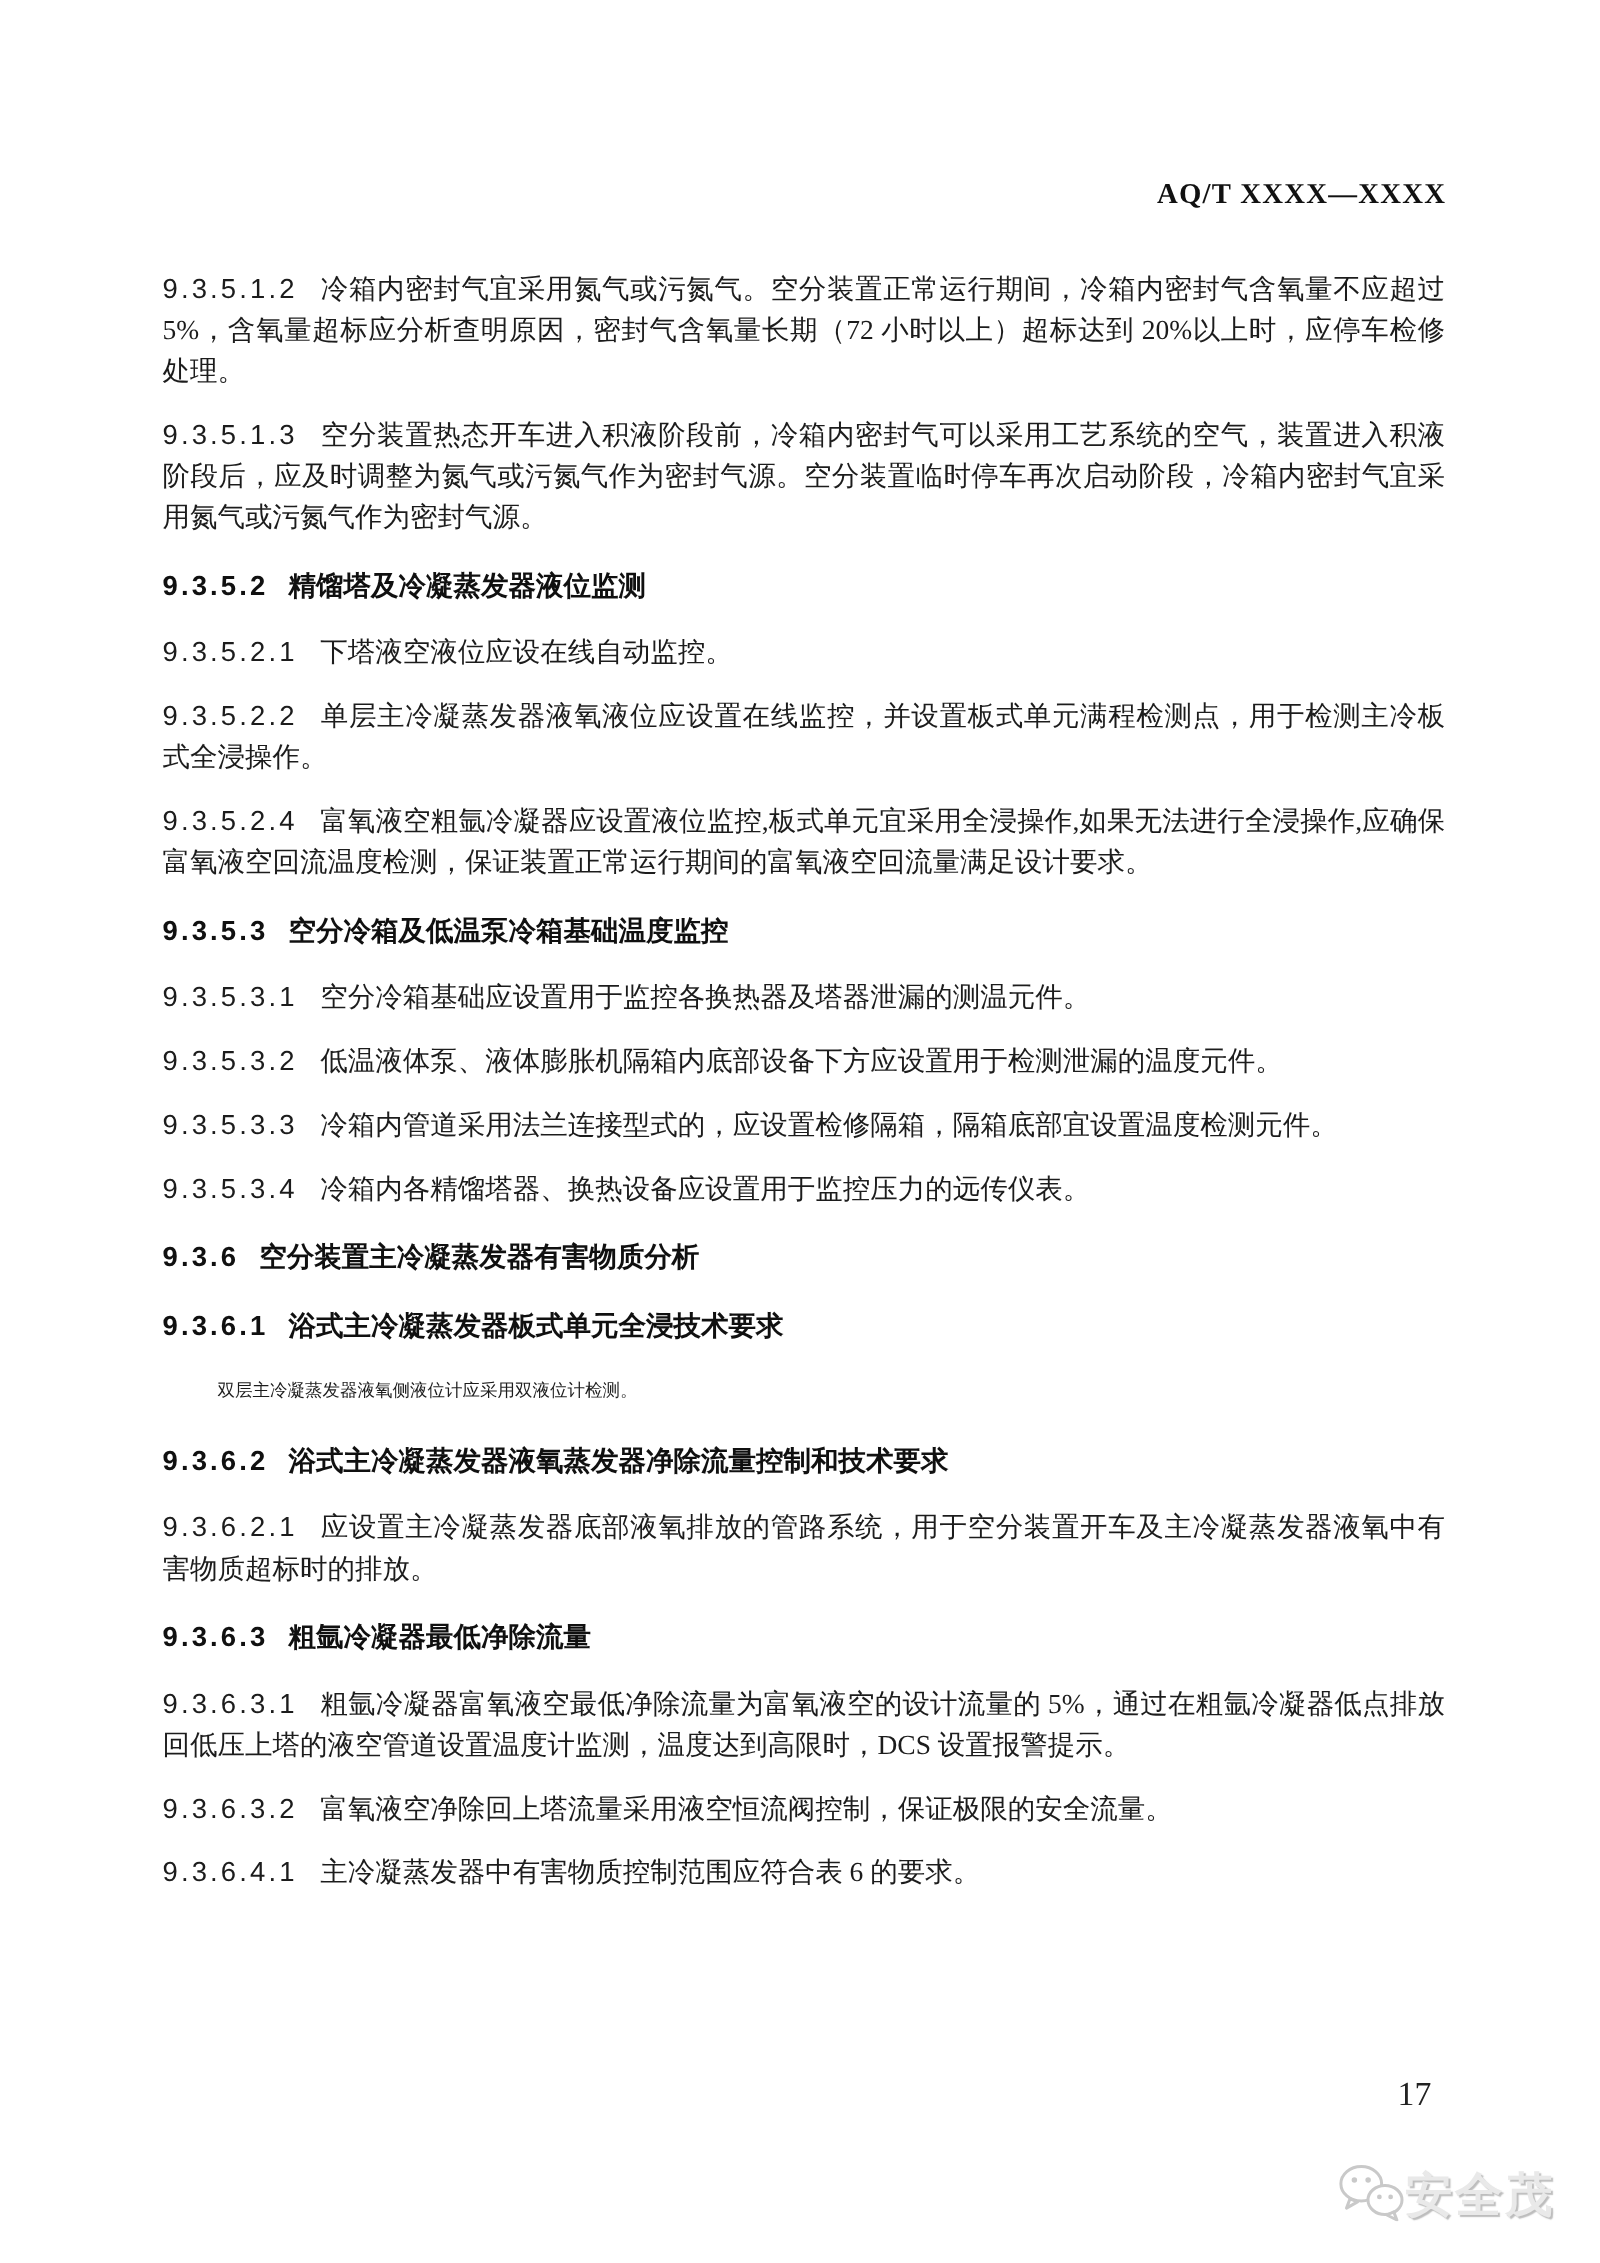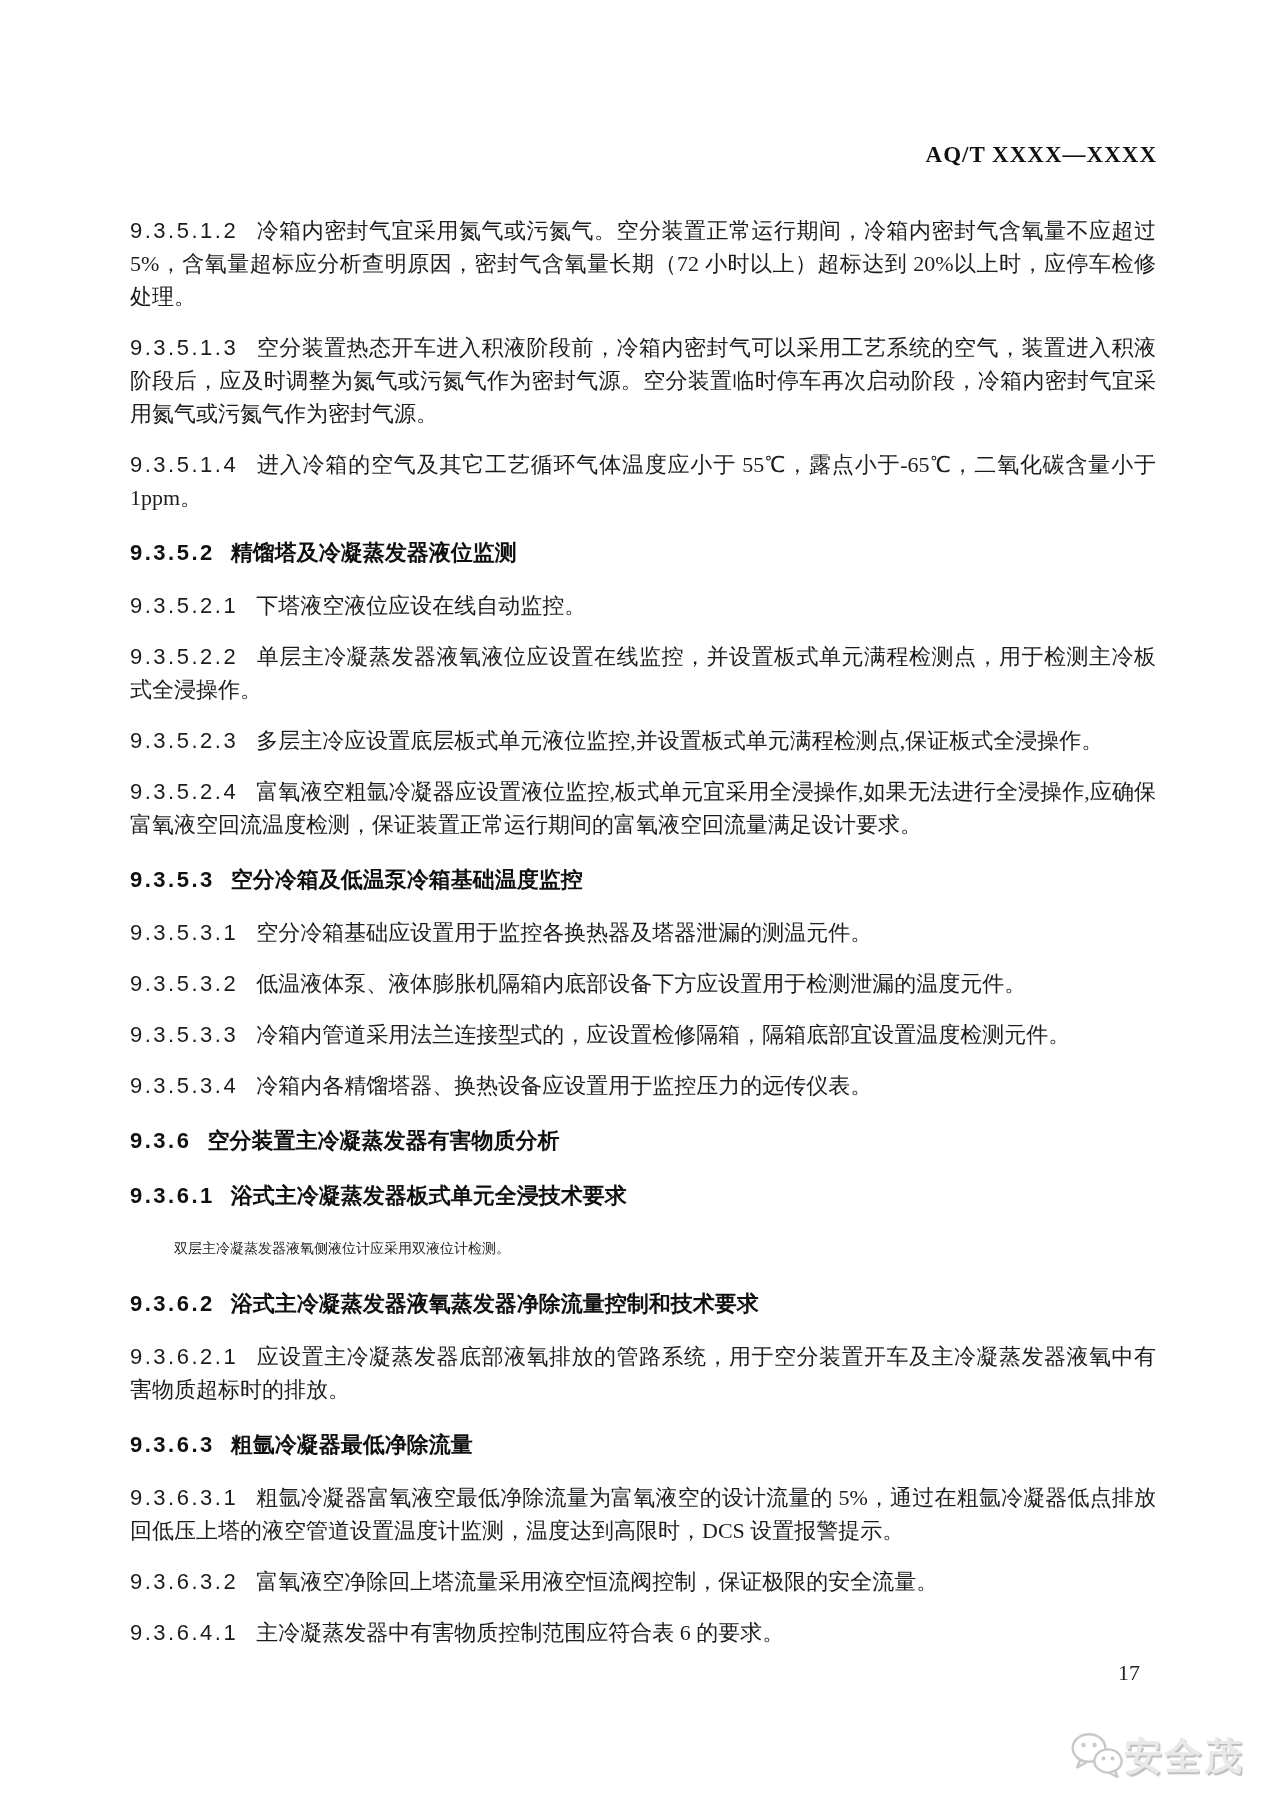--- a/index.html
+++ b/index.html
@@ -52,21 +52,21 @@
     font-size: 22px;
     line-height: 33px;
     margin: 22px 0 20px 0;
     color: #101010;
   }
   .heading .num { margin-right: 16px; }
   .page-number {
     position: absolute;
     top: 1660px;
     left: 1118px;
-    font-size: 22px;
+    font-size: 27px;
     font-family: "Liberation Serif", serif;
     color: #222;
   }
   .watermark {
     position: absolute;
     right: 36px;
     bottom: 28px;
     display: flex;
     align-items: center;
     gap: 0;
@@ -81,25 +81,23 @@
   }
 </style>
 </head>
 <body>
 
 <div class="header-code">AQ/T XXXX—XXXX</div>
 
 <main id="doc-body" class="content">
     <div class="block body"><span class="num">9.3.5.1.2</span><span class="txt">冷箱内密封气宜采用氮气或污氮气。空分装置正常运行期间，冷箱内密封气含氧量不应超过 5%，含氧量超标应分析查明原因，密封气含氧量长期（72 小时以上）超标达到 20%以上时，应停车检修处理。</span></div>
     <div class="block body"><span class="num">9.3.5.1.3</span><span class="txt">空分装置热态开车进入积液阶段前，冷箱内密封气可以采用工艺系统的空气，装置进入积液阶段后，应及时调整为氮气或污氮气作为密封气源。空分装置临时停车再次启动阶段，冷箱内密封气宜采用氮气或污氮气作为密封气源。</span></div>
-    <div class="block body"><span class="num">9.3.5.1.4</span><span class="txt">进入冷箱的空气及其它工艺循环气体温度应小于 55℃，露点小于-65℃，二氧化碳含量小于 1ppm。</span></div>
     <div class="block heading"><span class="num">9.3.5.2</span><span class="txt">精馏塔及冷凝蒸发器液位监测</span></div>
     <div class="block body"><span class="num">9.3.5.2.1</span><span class="txt">下塔液空液位应设在线自动监控。</span></div>
     <div class="block body"><span class="num">9.3.5.2.2</span><span class="txt">单层主冷凝蒸发器液氧液位应设置在线监控，并设置板式单元满程检测点，用于检测主冷板式全浸操作。</span></div>
-    <div class="block body"><span class="num">9.3.5.2.3</span><span class="txt">多层主冷应设置底层板式单元液位监控,并设置板式单元满程检测点,保证板式全浸操作。</span></div>
     <div class="block body"><span class="num">9.3.5.2.4</span><span class="txt">富氧液空粗氩冷凝器应设置液位监控,板式单元宜采用全浸操作,如果无法进行全浸操作,应确保富氧液空回流温度检测，保证装置正常运行期间的富氧液空回流量满足设计要求。</span></div>
     <div class="block heading"><span class="num">9.3.5.3</span><span class="txt">空分冷箱及低温泵冷箱基础温度监控</span></div>
     <div class="block body"><span class="num">9.3.5.3.1</span><span class="txt">空分冷箱基础应设置用于监控各换热器及塔器泄漏的测温元件。</span></div>
     <div class="block body"><span class="num">9.3.5.3.2</span><span class="txt">低温液体泵、液体膨胀机隔箱内底部设备下方应设置用于检测泄漏的温度元件。</span></div>
     <div class="block body"><span class="num">9.3.5.3.3</span><span class="txt">冷箱内管道采用法兰连接型式的，应设置检修隔箱，隔箱底部宜设置温度检测元件。</span></div>
     <div class="block body"><span class="num">9.3.5.3.4</span><span class="txt">冷箱内各精馏塔器、换热设备应设置用于监控压力的远传仪表。</span></div>
     <div class="block heading"><span class="num">9.3.6</span><span class="txt">空分装置主冷凝蒸发器有害物质分析</span></div>
     <div class="block heading"><span class="num">9.3.6.1</span><span class="txt">浴式主冷凝蒸发器板式单元全浸技术要求</span></div>
     <div class="block body-indent"><span class="txt">双层主冷凝蒸发器液氧侧液位计应采用双液位计检测。</span></div>
     <div class="block heading"><span class="num">9.3.6.2</span><span class="txt">浴式主冷凝蒸发器液氧蒸发器净除流量控制和技术要求</span></div>

